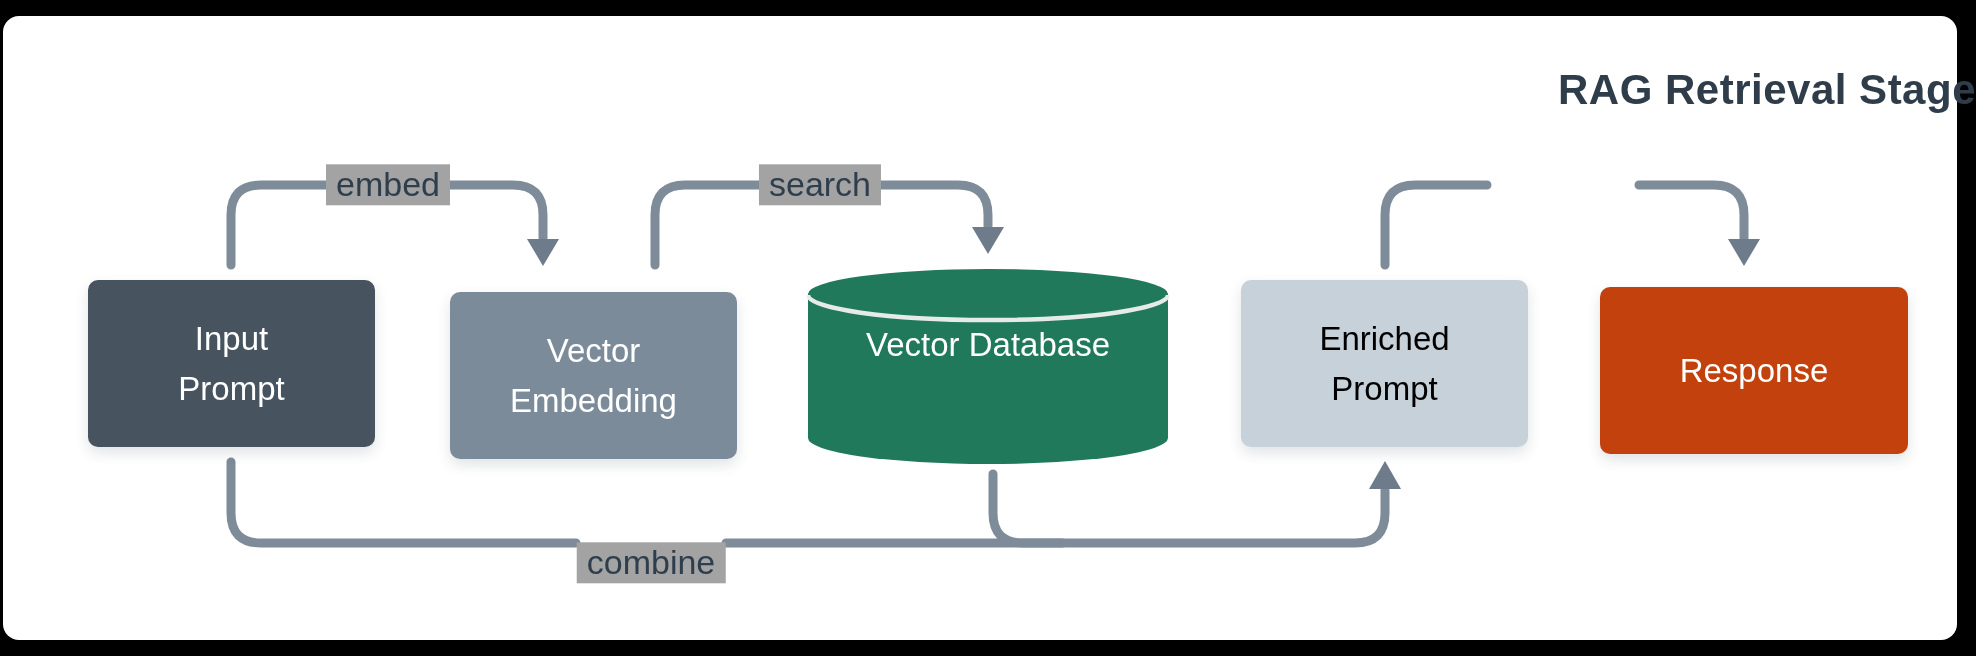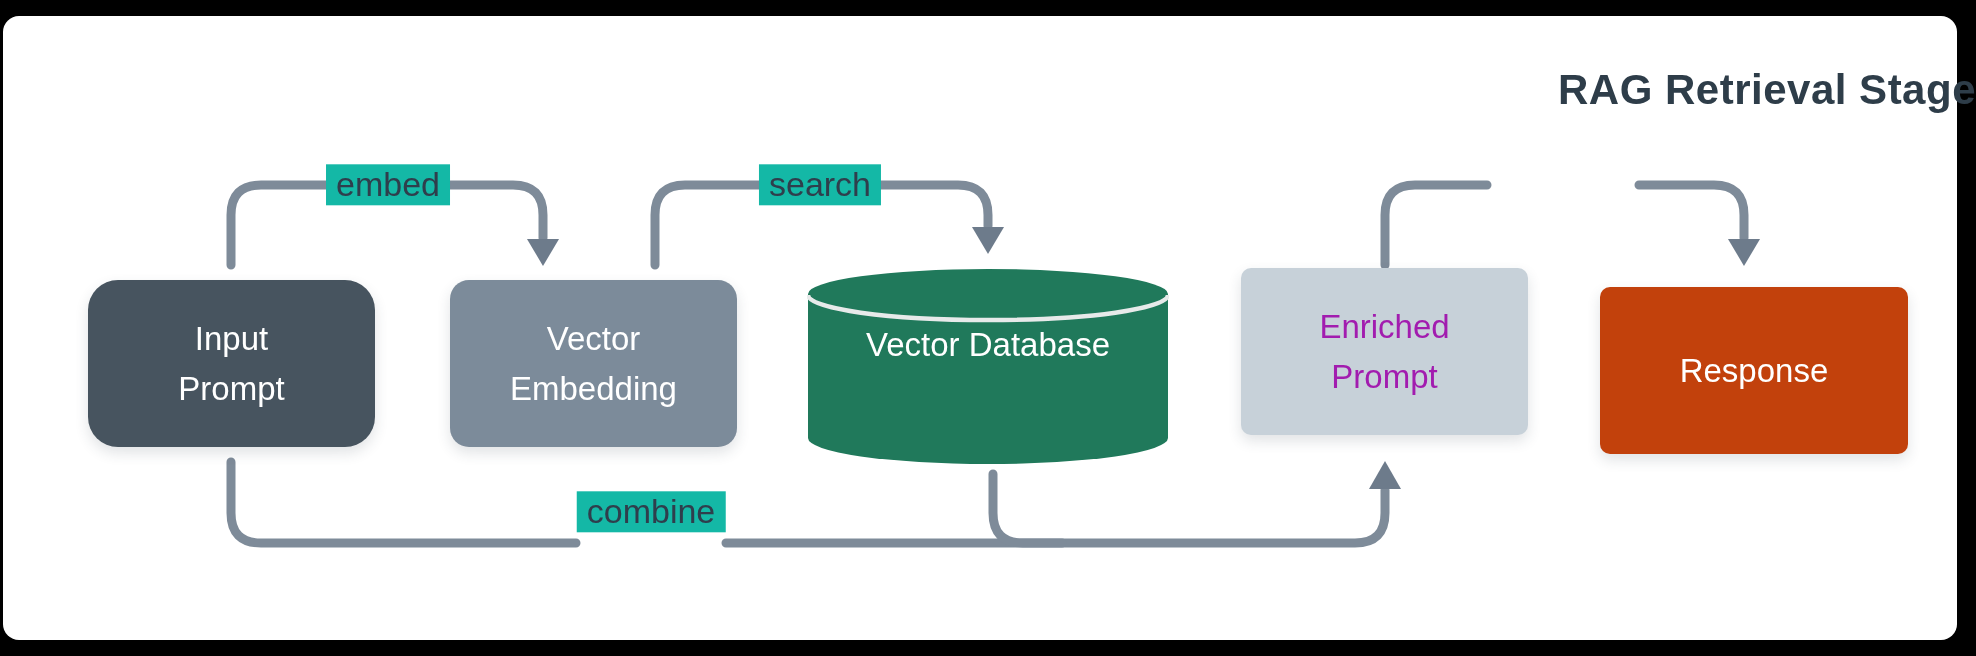--- a/index.html
+++ b/index.html
@@ -12,21 +12,21 @@
     background:#fff;border-radius:16px;
   }
   .canvas{position:absolute;left:0;top:0;width:1976px;height:656px;}
   .title{
     position:absolute;left:0;top:66px;width:1976px;text-align:center;
     font-size:42px;font-weight:bold;letter-spacing:.5px;
   }
   .edges{position:absolute;left:0;top:0;}
   .edge-label{
     position:absolute;transform:translate(-50%,-50%);
-    background:#14b8a6;padding:2px 10px;font-size:34px;line-height:1.1;
+    background:#a3a3a3;padding:2px 10px;font-size:34px;line-height:1.1;
     white-space:nowrap;
   }
   .node{
     position:absolute;display:flex;align-items:center;justify-content:center;
     border-radius:10px;box-shadow:0 6px 14px rgba(40,55,70,.14);
   }
   .node .lbl{
     font-size:33px;line-height:1.5;text-align:center;white-space:pre-line;
   }
   .cyl{
@@ -63,43 +63,43 @@
 
     <path d="M 231 462 L 231 513 Q 231 543 261 543 L 576 543"></path>
     <path d="M 726 543 L 1355 543 Q 1385 543 1385 513 L 1385 490"></path>
     <polygon points="1385,461 1369,489 1401,489" fill="#6D7B8B" stroke="none"></polygon>
 
     <path d="M 993 474 L 993 513 Q 993 543 1023 543 L 1062 543"></path>
   </svg>
 
   <div class="edge-label" style="left:388px;top:185px;color:#2F3E4C;">embed</div>
   <div class="edge-label" style="left:820px;top:185px;color:#2F3E4C;">search</div>
-  <div class="edge-label" style="left:651px;top:512px;color:#2F3E4C;">combine</div>
+  <div class="edge-label" style="left:651px;top:563px;color:#2F3E4C;">combine</div>
 
-  <div class="node" style="left: 88px; top: 280px; width: 287px; height: 167px; background: rgb(71, 84, 95); color: rgb(255, 255, 255); border-radius: 30px;">
+  <div class="node" style="left: 88px; top: 280px; width: 287px; height: 167px; background: rgb(71, 84, 95); color: rgb(255, 255, 255);">
     <div class="lbl">Input
 Prompt</div>
   </div>
 
-  <div class="node" style="left: 450px; top: 280px; width: 287px; height: 167px; background: rgb(124, 139, 154); color: rgb(255, 255, 255); border-radius: 19px;">
+  <div class="node" style="left: 450px; top: 292px; width: 287px; height: 167px; background: rgb(124, 139, 154); color: rgb(255, 255, 255);">
     <div class="lbl">Vector
 Embedding</div>
   </div>
 
   <div class="node cyl" style="left: 807px; top: 268px; width: 362px; height: 196px; color: rgb(255, 255, 255);">
     <svg width="362" height="196" viewBox="0 0 362 196">
       <path d="M 1 26 A 180 25 0 0 1 361 26 L 361 170 A 180 26 0 0 1 1 170 Z" fill="#20795B" stroke="none"></path>
       <path d="M 1 27 A 180 25 0 0 0 361 27" fill="none" stroke="#E7EAEA" stroke-width="4.5"></path>
     </svg>
     <div class="lbl-wrap">
       <div class="lbl">Vector Database</div>
     </div>
   </div>
 
-  <div class="node" style="left: 1241px; top: 268px; width: 287px; height: 167px; background: rgb(199, 209, 217); color: #a21caf;">
+  <div class="node" style="left: 1241px; top: 280px; width: 287px; height: 167px; background: rgb(199, 209, 217); color: #000000;">
     <div class="lbl">Enriched
 Prompt</div>
   </div>
 
   <div class="node" style="left: 1600px; top: 287px; width: 308px; height: 167px; background: #c2410c; color: rgb(255, 255, 255);">
     <div class="lbl">Response</div>
   </div>
 
 </div>
 

